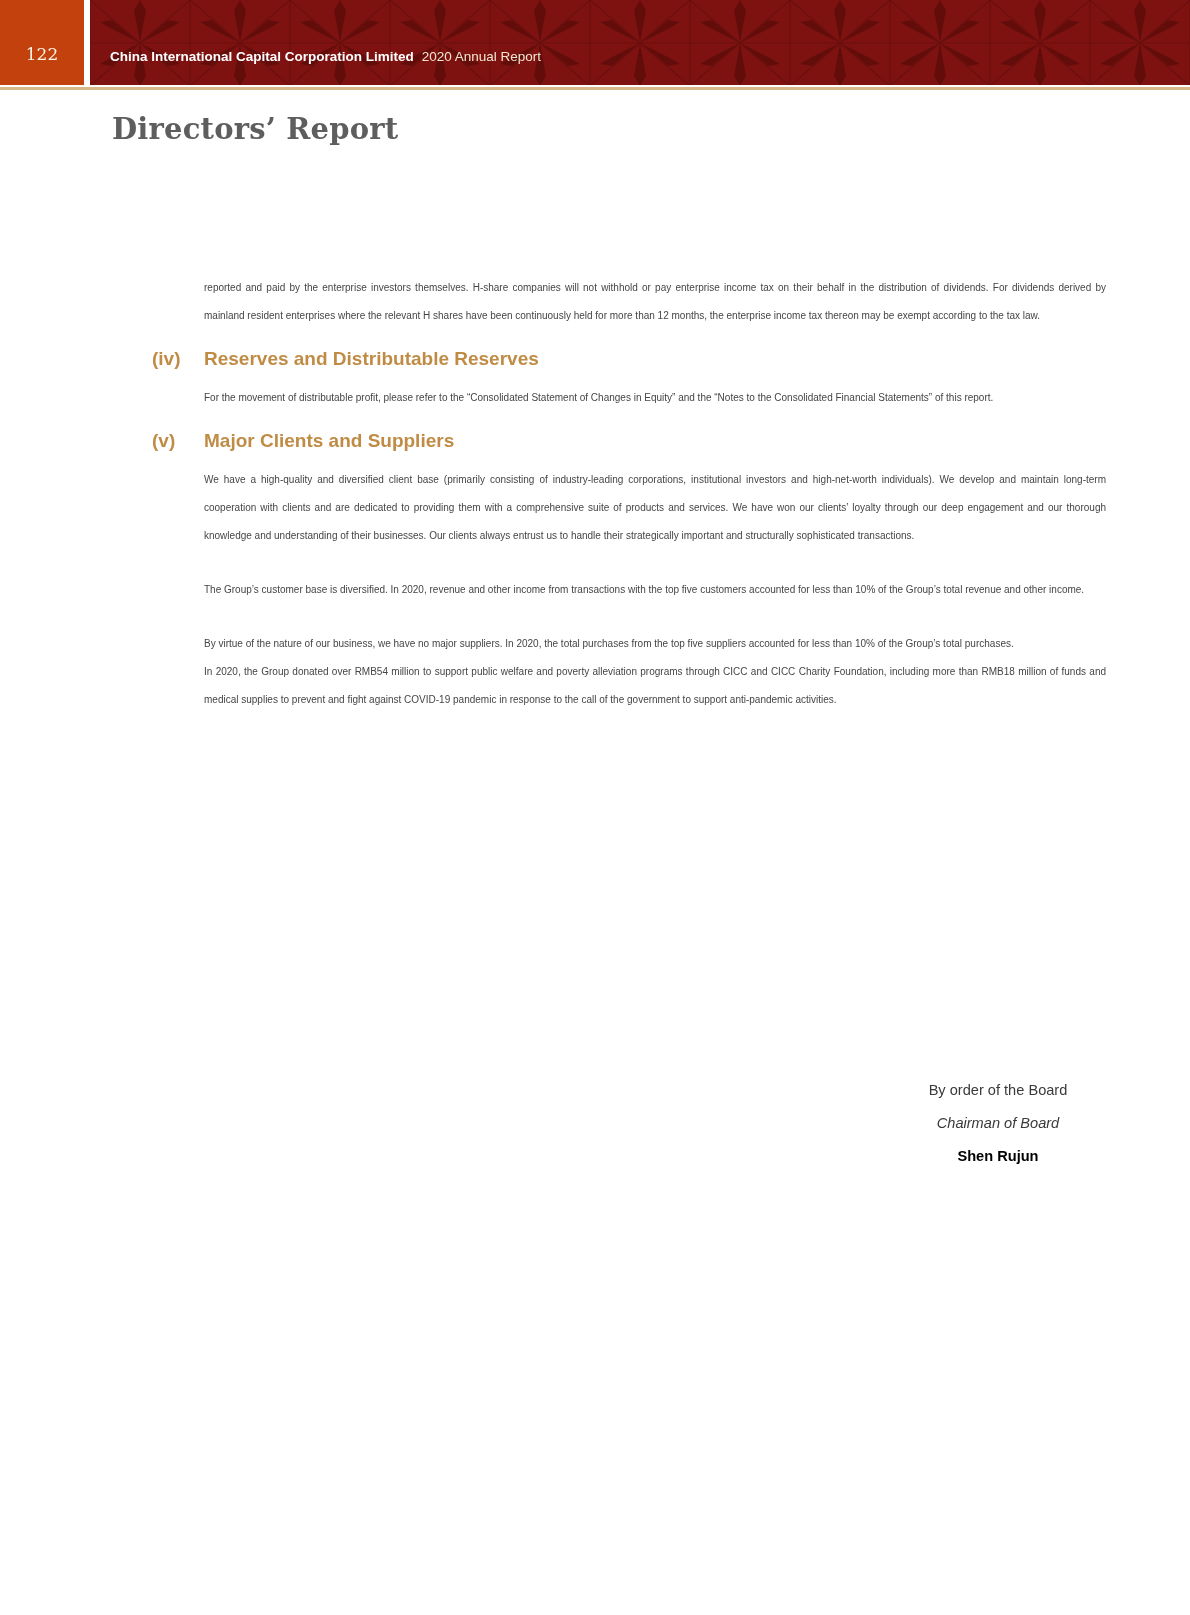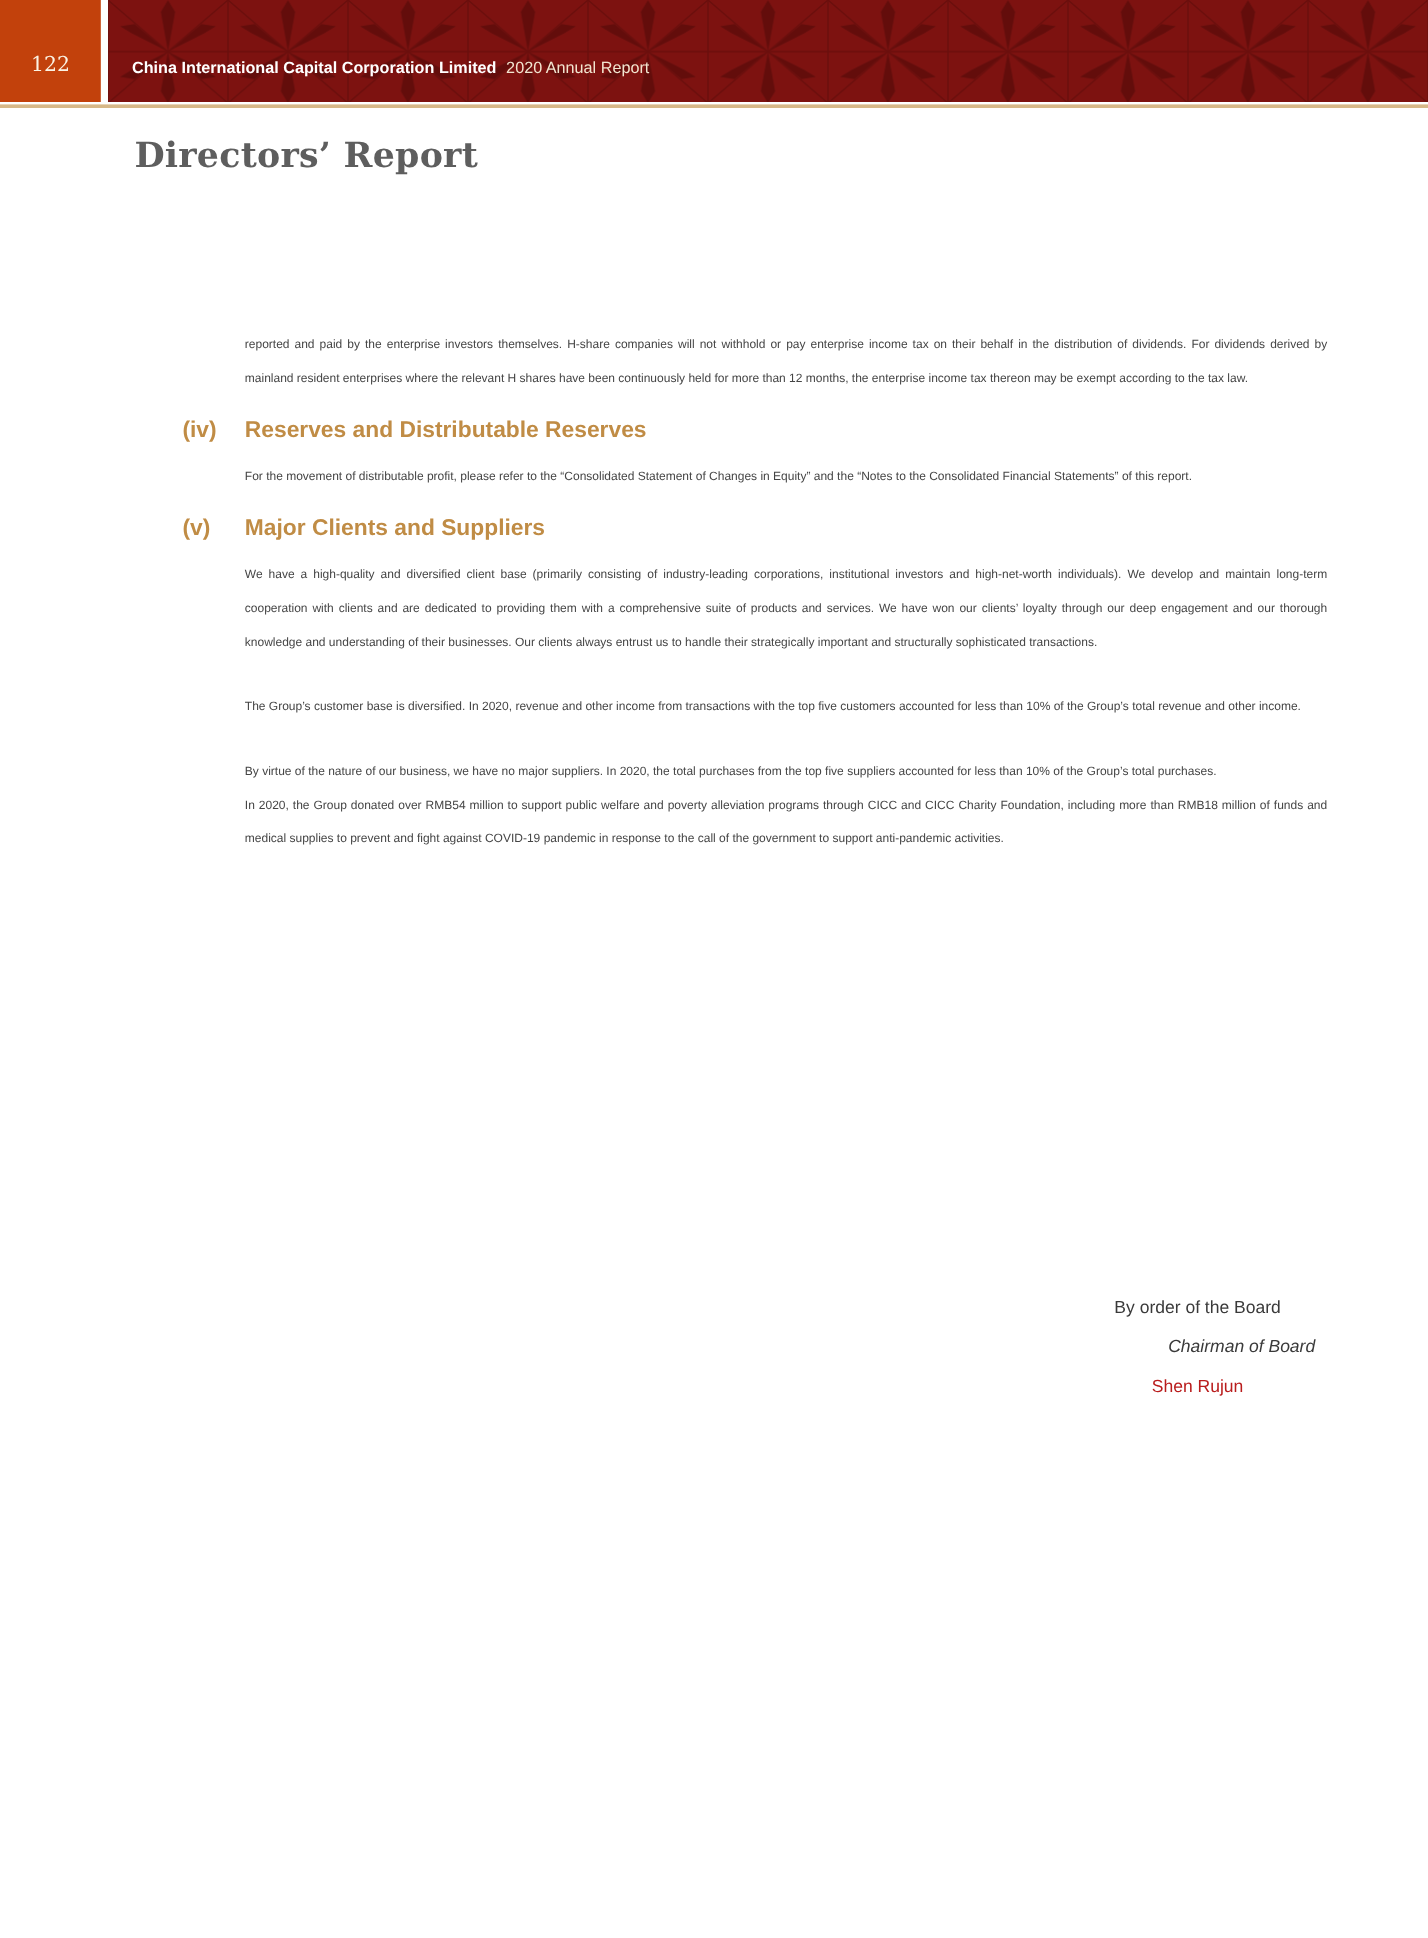--- a/index.html
+++ b/index.html
@@ -27,22 +27,22 @@
   .gap { height: 26px; }
   .heading { position: relative; height: 30px; margin-top: 18px; margin-bottom: 6px; }
   .heading-num { position: absolute; left: 0; top: 0; font-size: 19px; font-weight: bold; color: #c08c45;
                  font-family: "Liberation Sans", sans-serif; }
   .heading-text { position: absolute; left: 52px; top: 0; font-size: 19px; font-weight: bold; color: #c08c45;
                   font-family: "Liberation Sans", sans-serif; white-space: nowrap; }
 
   .signature { position: absolute; left: 900px; top: 1074px; width: 196px; text-align: center;
                font-family: "Liberation Sans", sans-serif; color: #3a3a3a; }
   .sig-line { font-size: 14.6px; line-height: 33px; }
-  .sig-title { font-style: italic; text-align: right; }
-  .sig-name { font-weight: normal; color: #b91c1c; }
+  .sig-title { font-style: italic; }
+  .sig-name { font-weight: bold; color: #000000; }
 </style>
 </head>
 <body>
 
 <div class="header">
   <div class="page-box">
     <div class="page-num">122</div>
   </div>
   <div class="banner">
     <svg width="1100" height="85" xmlns="http://www.w3.org/2000/svg">

